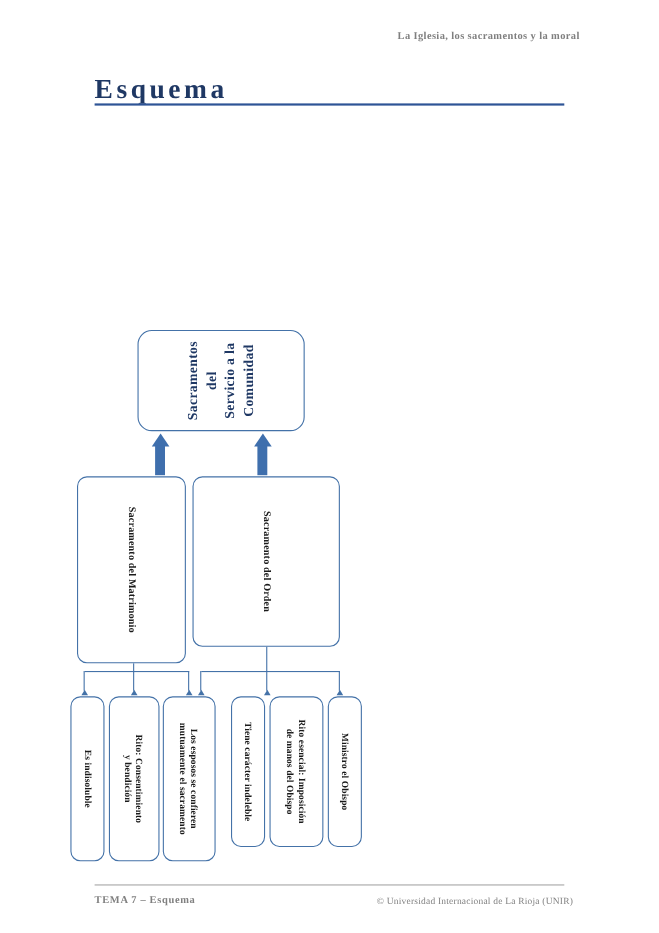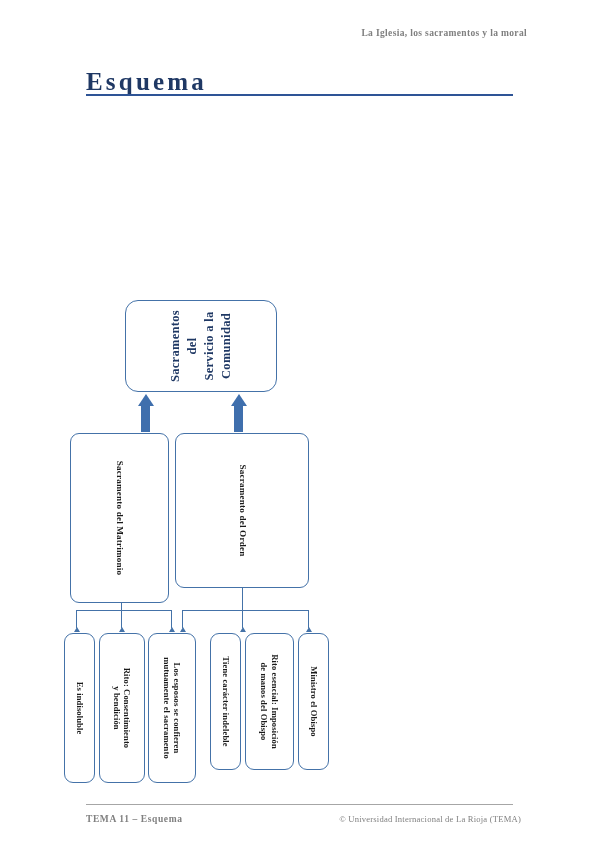--- a/index.html
+++ b/index.html
@@ -246,16 +246,16 @@
       </div>
 
       <div class="node leaf" style="left:333px; top:240px; width:150px; height:31px;">
         <span>Es indisoluble</span>
       </div>
 
     </div>
   </div>
 
   <div class="footer-rule"></div>
-  <div class="footer-left">TEMA 11 – Esquema</div>
-  <div class="footer-right">© Universidad Internacional de La Rioja (TEMA)</div>
+  <div class="footer-left">TEMA 7 – Esquema</div>
+  <div class="footer-right">© Universidad Internacional de La Rioja (UNIR)</div>
 
 </div>
 
 </body></html>

